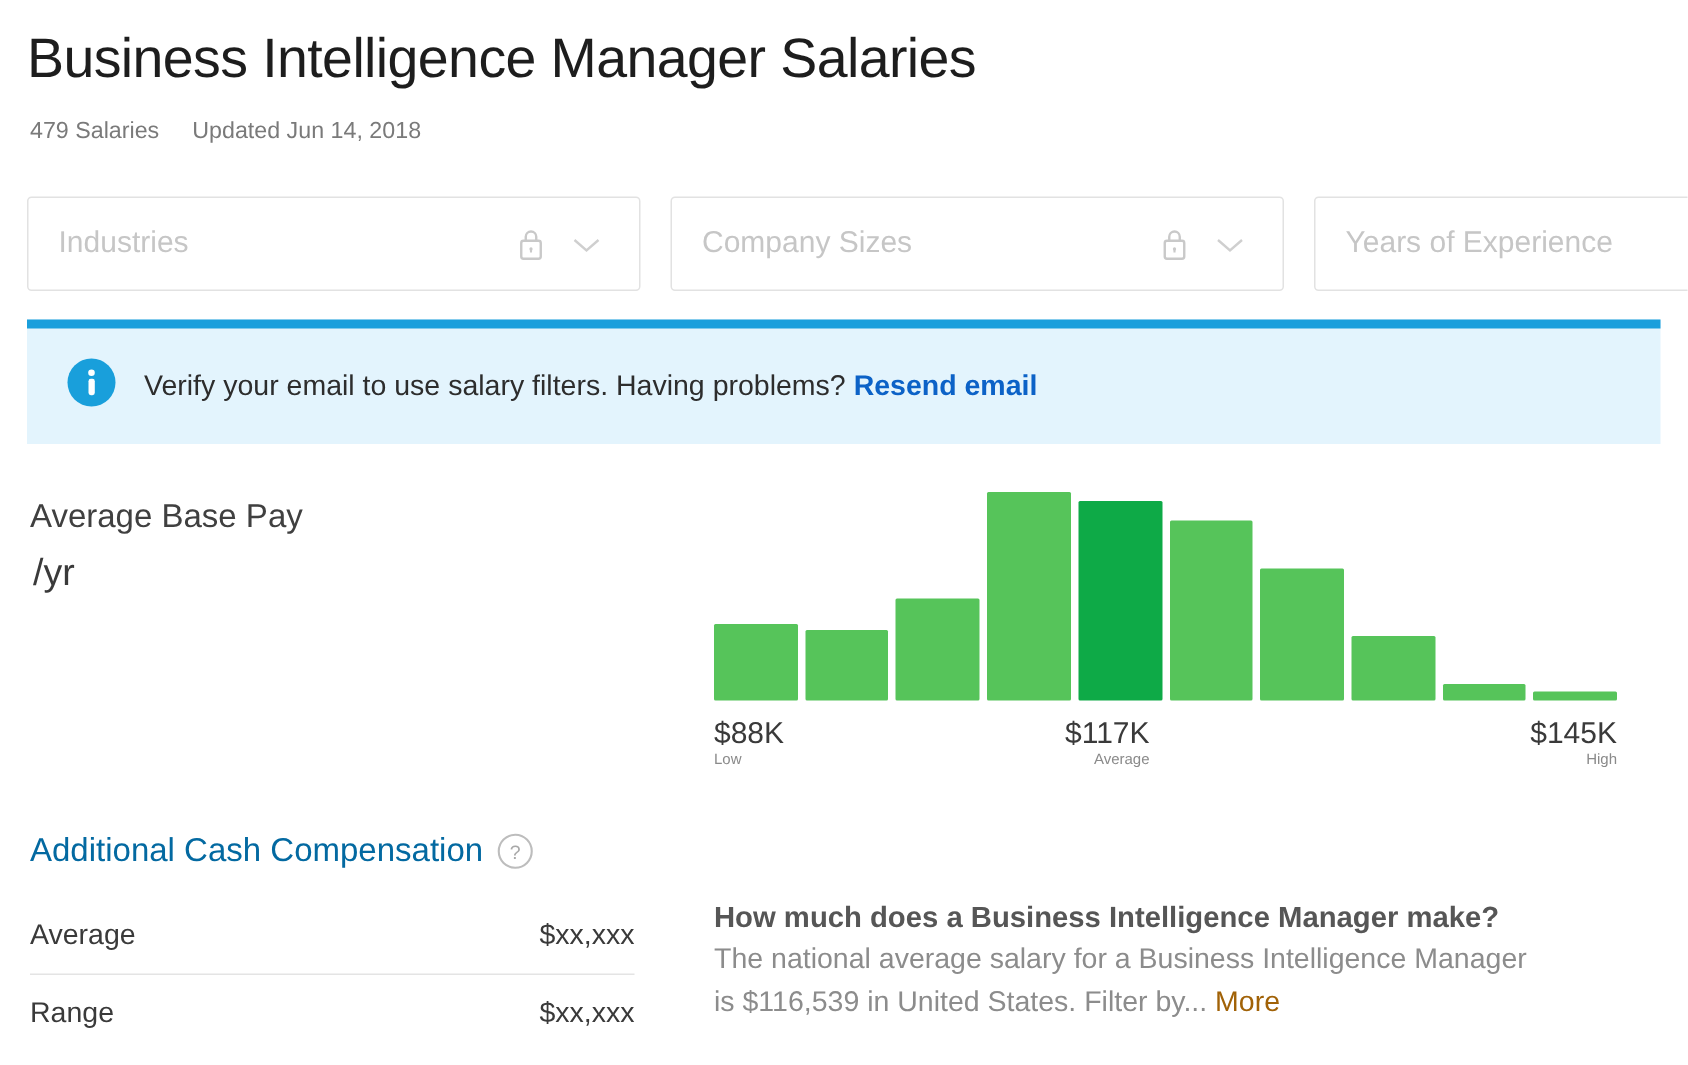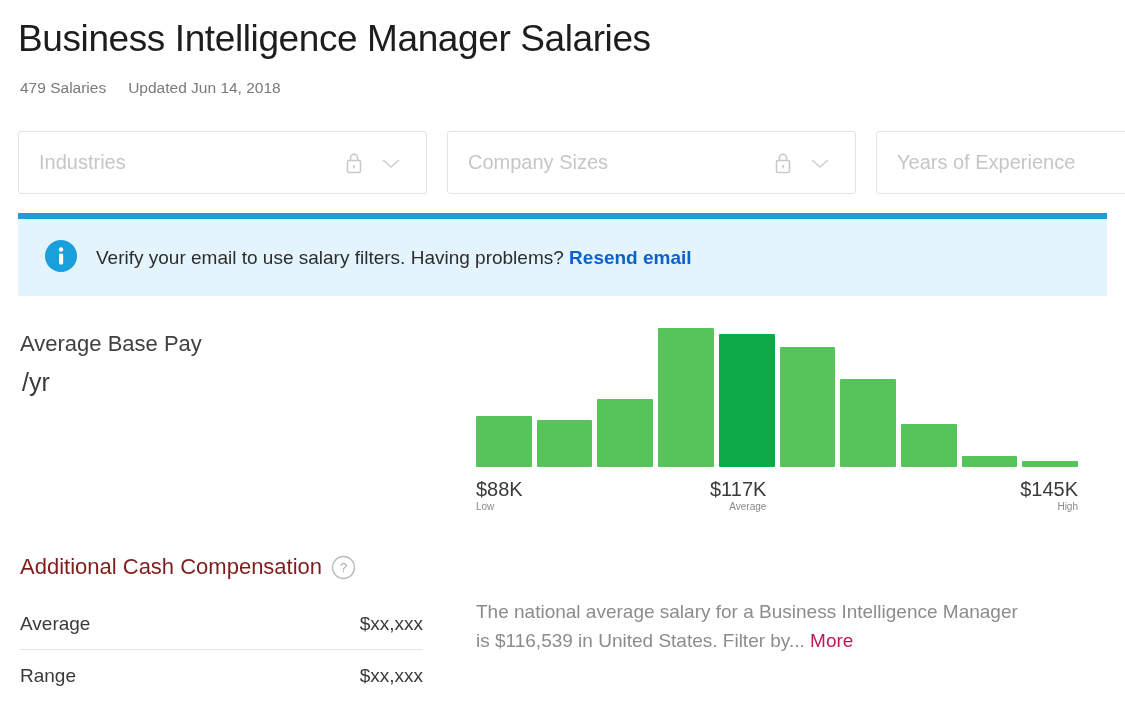--- a/index.html
+++ b/index.html
@@ -75,21 +75,21 @@
   .avg-amount .big {
     font-size: 71px; font-weight: 400; letter-spacing: -1px; color: #1d1d1d;
   }
   .avg-amount .unit {
     font-size: 25px; color: #3a3a3a; margin-left: 4px;
   }
 
   .acc-head {
     position: absolute; left: 20px; top: 554px;
     display: flex; align-items: center; gap: 9px;
-    font-size: 22px; color: #7f1d1d;
+    font-size: 22px; color: #0369a1;
   }
   .help-icon { display: flex; align-items: center; }
 
   .acc-table {
     position: absolute; left: 20px; top: 598px; width: 403px;
   }
   .acc-row {
     display: flex; align-items: center; justify-content: space-between;
     height: 52px; font-size: 19px; color: #3a3a3a;
   }
@@ -127,21 +127,21 @@
   .desc {
     position: absolute; left: 476px; top: 598px; width: 600px;
   }
   .desc-title {
     font-size: 19.5px; font-weight: bold; color: #565656;
     line-height: 1.45; white-space: nowrap;
   }
   .desc-body {
     font-size: 19px; color: #8c8c8c; line-height: 1.52; width: 560px;
   }
-  .desc-more { color: #be185d; text-decoration: none; cursor: pointer; }
+  .desc-more { color: #a16207; text-decoration: none; cursor: pointer; }
 </style>
 </head>
 <body>
 
 <div class="page">
 
   <div class="title">Business Intelligence Manager Salaries</div>
   <div class="meta-row">
     <span>479 Salaries</span>
     <span>Updated Jun 14, 2018</span>
@@ -263,16 +263,17 @@
       <span>Average</span>
       <span class="acc-val">$xx,xxx</span>
     </div>
     <div class="acc-row">
       <span>Range</span>
       <span class="acc-val">$xx,xxx</span>
     </div>
   </div>
 
   <div class="desc">
+    <div class="desc-title">How much does a Business Intelligence Manager make?</div>
     <div class="desc-body"><span>The national average salary for a Business Intelligence Manager is $116,539 in United States. Filter by... </span><a class="desc-more">More</a></div>
   </div>
 
 </div>
 
 </body></html>

